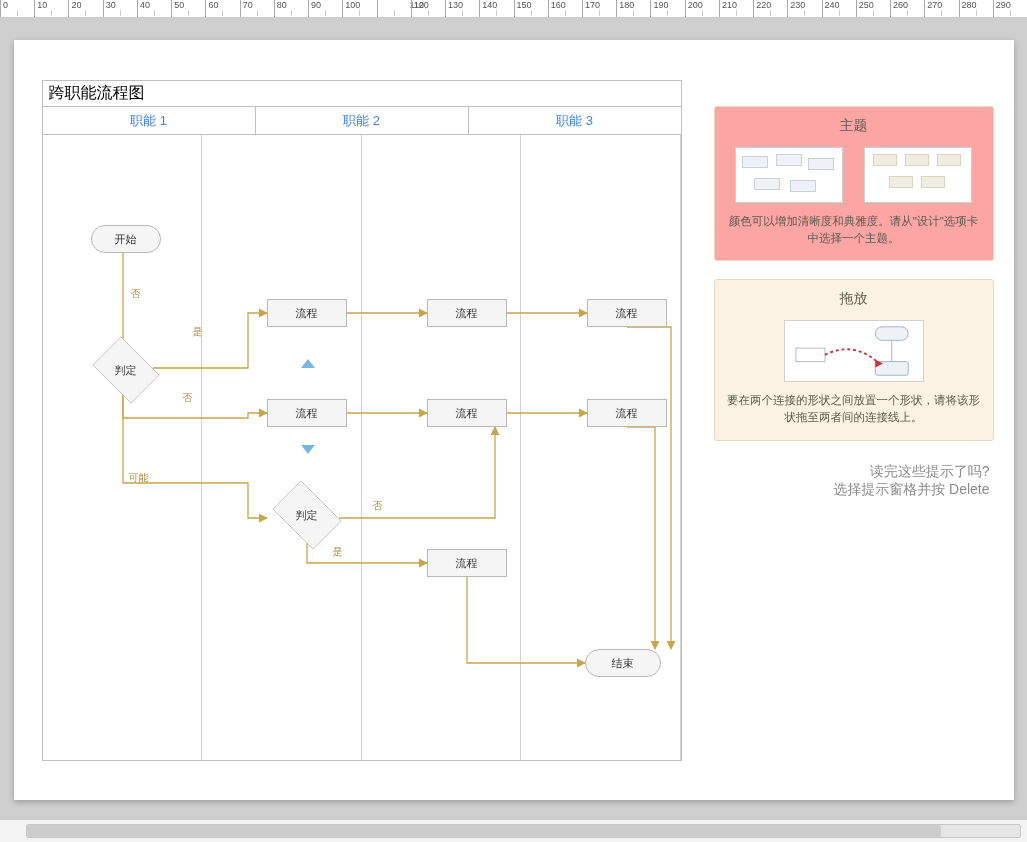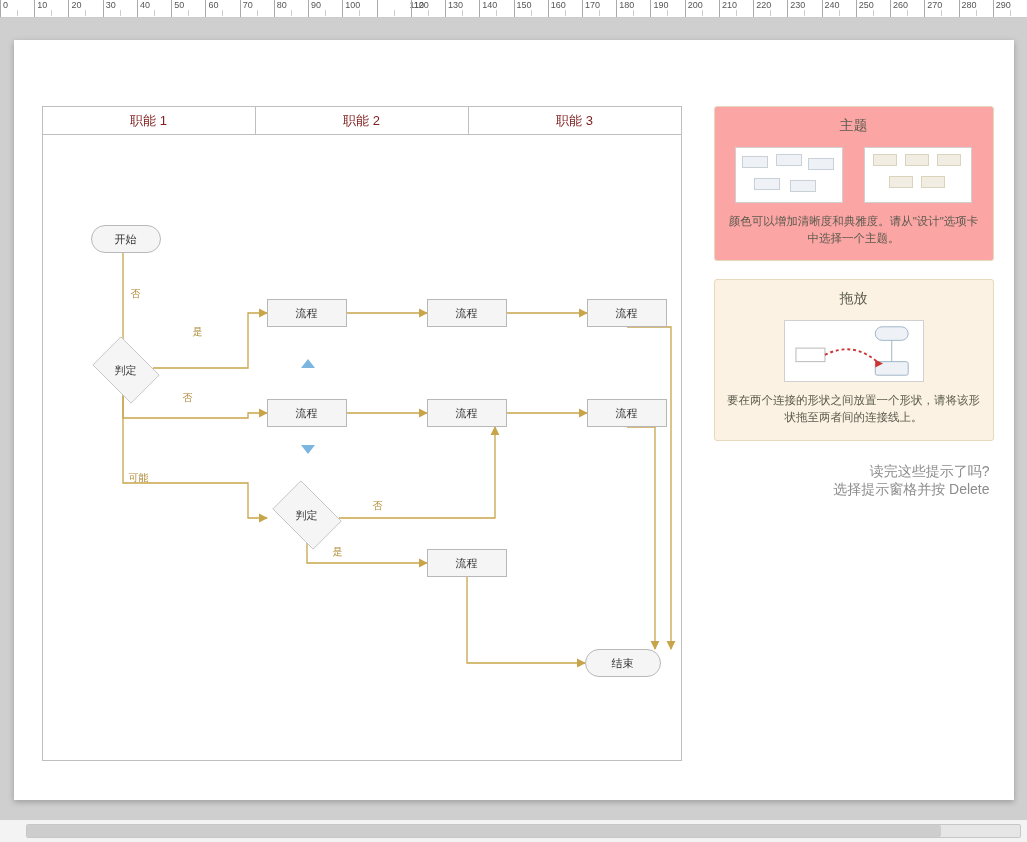--- a/index.html
+++ b/index.html
@@ -71,25 +71,25 @@
     padding: 2px 6px;
     background: #fff;
   }
   .lane-header-row { display:flex; height: 28px; border-bottom:1px solid #bfbfbf;}
   .lane-header {
     flex:1;
     border-right:1px solid #bfbfbf;
     font-size: 13px;
     text-align:center;
     line-height:28px;
-    color:#7f1d1d;
+    color:#3b82f6;
     background:#fff;
   }
   .lane-header:last-child{border-right:none;}
-  .lane-body-row { display:flex; height:calc(100% - 28px); position:relative;align-items:flex-end;}
+  .lane-body-row { display:flex; height:calc(100% - 28px); position:relative;}
   .lane {
     flex:1;
     border-right:1px solid #d0d0d0;
     position:relative;
   }
   .lane:last-child{border-right:none;}
 
   
   .shape {
     position:absolute;
@@ -247,20 +247,23 @@
     <div class="ruler-tick" style="left: 855.833px;">250</div>
     <div class="ruler-tick" style="left: 890.067px;">260</div>
     <div class="ruler-tick" style="left: 924.3px;">270</div>
     <div class="ruler-tick" style="left: 958.533px;">280</div>
     <div class="ruler-tick" style="left: 992.767px;">290</div>
   </div>
 
 <div class="canvas-area">
   <div class="page">
 
+    <div class="swim-title-bar">
+      <span>跨职能流程图</span>
+    </div>
 
     <div class="swim-container">
       <div class="lane-header-row">
         <div class="lane-header"><span>职能 1</span></div>
         <div class="lane-header"><span>职能 2</span></div>
         <div class="lane-header"><span>职能 3</span></div>
       </div>
       <div class="lane-body-row">
         <div class="lane"></div>
         <div class="lane"></div>

